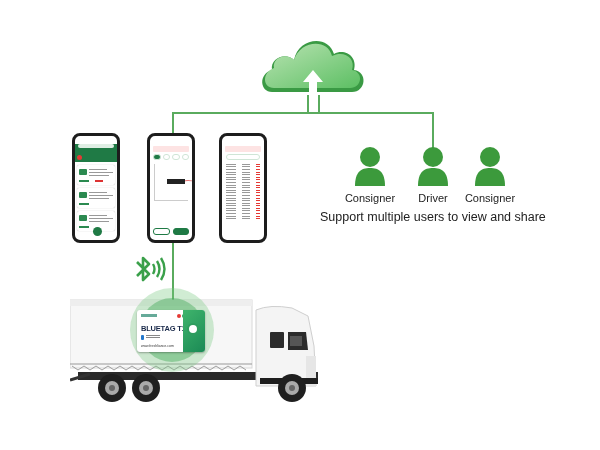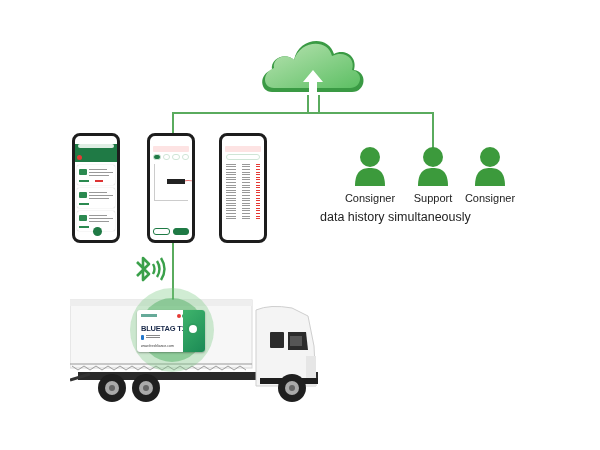--- a/index.html
+++ b/index.html
@@ -246,32 +246,32 @@
       <circle cx="15" cy="11" r="10" fill="#3c9a3c"></circle>
       <path d="M0 40 C0 26 6 22 15 22 C24 22 30 26 30 40 Z" fill="#3c9a3c"></path>
     </svg>
   <div class="lbl">Consigner</div>
 </div>
 <div class="user" style="left:401px;top:146px;">
   <svg width="30" height="40" viewBox="0 0 30 40">
       <circle cx="15" cy="11" r="10" fill="#3c9a3c"></circle>
       <path d="M0 40 C0 26 6 22 15 22 C24 22 30 26 30 40 Z" fill="#3c9a3c"></path>
     </svg>
-  <div class="lbl">Support</div>
+  <div class="lbl">Driver</div>
 </div>
 <div class="user" style="left:458px;top:146px;">
   <svg width="30" height="40" viewBox="0 0 30 40">
       <circle cx="15" cy="11" r="10" fill="#3c9a3c"></circle>
       <path d="M0 40 C0 26 6 22 15 22 C24 22 30 26 30 40 Z" fill="#3c9a3c"></path>
     </svg>
   <div class="lbl">Consigner</div>
 </div>
 
 <div class="desc">
-  <div>data history simultaneously</div>
+  <div>Support multiple users to view and share</div>
 </div>
 
 <svg class="abs" style="left:133px;top:254px;" width="34" height="30" viewBox="0 0 34 30">
   <path d="M4 8 L16 20 L10 26 L10 4 L16 10 L4 22" fill="none" stroke="#3aa04a" stroke-width="2.6" stroke-linejoin="round"></path>
   <path d="M20 10 Q23 15 20 20" fill="none" stroke="#3aa04a" stroke-width="2.4"></path>
   <path d="M24 7 Q29 15 24 23" fill="none" stroke="#3aa04a" stroke-width="2.4"></path>
   <path d="M28 4 Q35 15 28 26" fill="none" stroke="#3aa04a" stroke-width="2.4"></path>
 </svg>
 
 <svg class="truck" width="290" height="112" viewBox="0 0 290 112">

